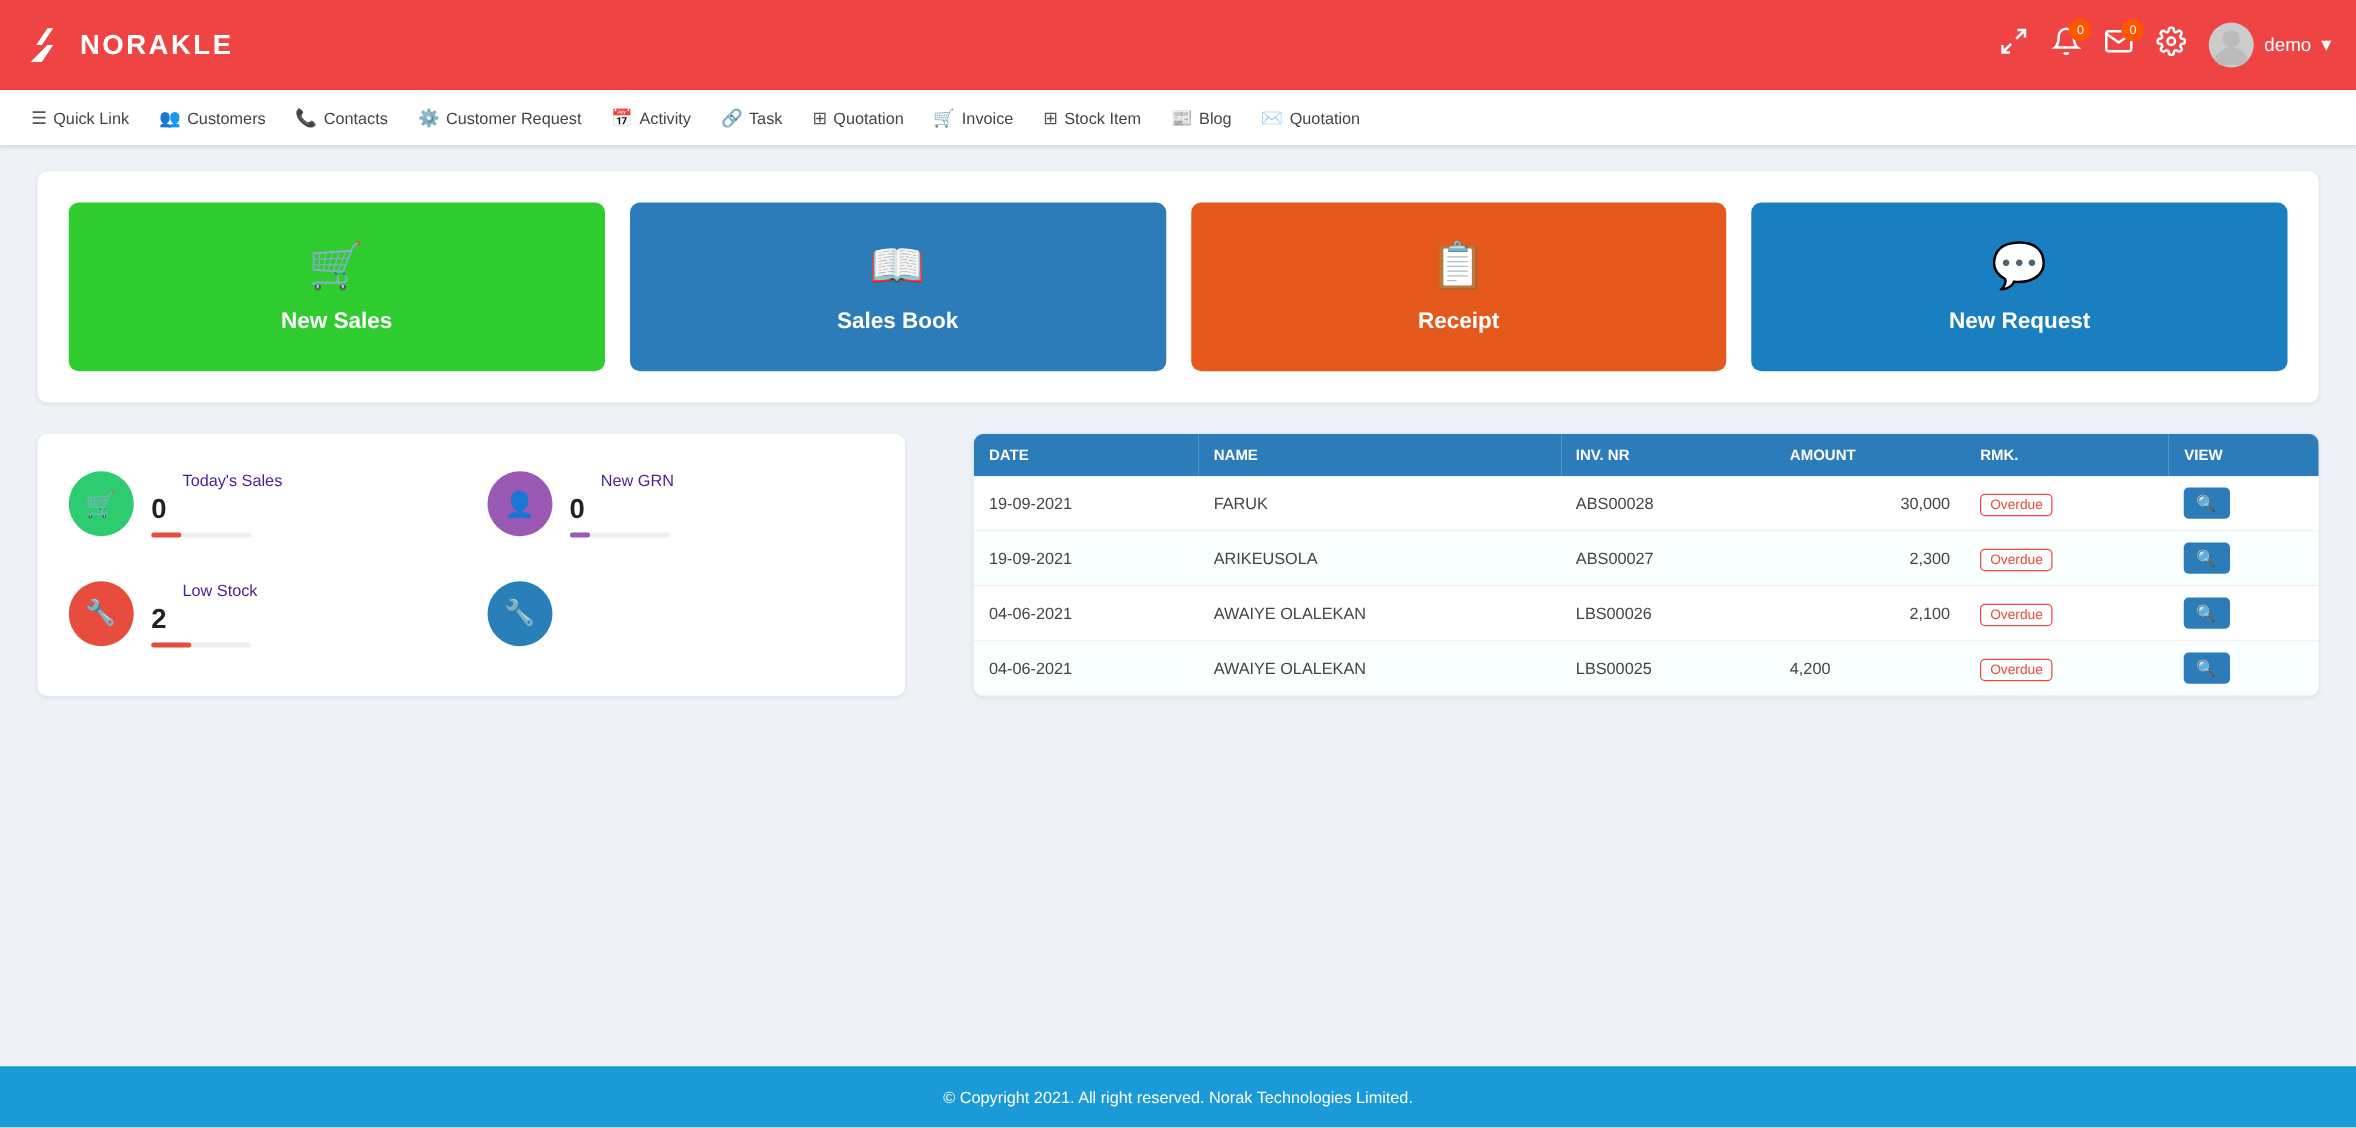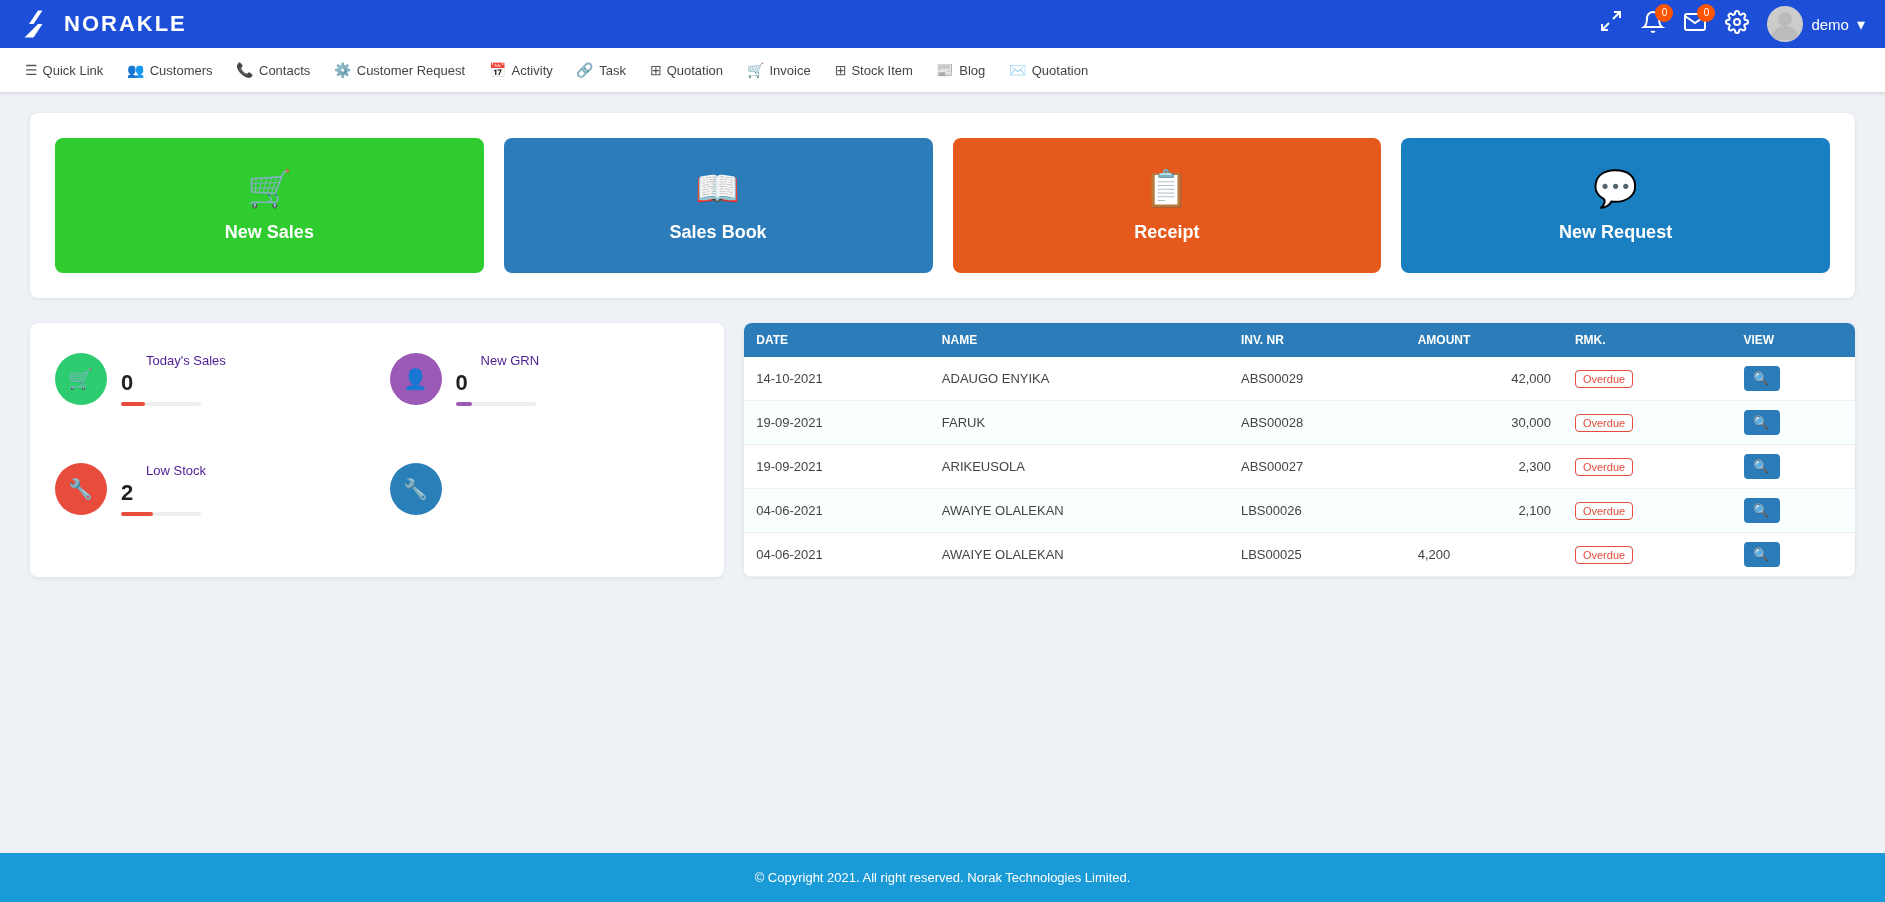--- a/index.html
+++ b/index.html
@@ -1,21 +1,21 @@
 <!DOCTYPE html>
 <html><head>
   <meta charset="utf-8">
   <style>
     * { box-sizing: border-box; margin: 0; padding: 0; }
     body { font-family: Arial, sans-serif; background: #eef2f7; min-height: 100vh; display: flex; flex-direction: column; }
 
     
     .header {
-      background: #1d4ed8;
-      height: 48px;
+      background: #ef4444;
+      height: 72px;
       display: flex;
       align-items: center;
       justify-content: space-between;
       padding: 0 20px;
     }
     .logo {
       display: flex;
       align-items: center;
       gap: 8px;
     }
@@ -176,20 +176,21 @@
     .stat-value { font-size: 22px; font-weight: bold; color: #222; }
     .stat-bar-container { margin-top: 6px; height: 4px; background: #eee; border-radius: 2px; width: 80px; }
     .stat-bar { height: 4px; border-radius: 2px; }
 
     
     .table-panel {
       background: white;
       border-radius: 8px;
       box-shadow: 0 1px 4px rgba(0,0,0,0.08);
       overflow: hidden;
+      margin-left: 35px;
     }
     .data-table {
       width: 100%;
       border-collapse: collapse;
       font-size: 13px;
     }
     .data-table th {
       background: #2b7cb8;
       color: white;
       padding: 10px 12px;
@@ -402,28 +403,20 @@
           <tr>
               <th>DATE</th>
               <th>NAME</th>
               <th>INV. NR</th>
               <th>AMOUNT</th>
               <th>RMK.</th>
               <th>VIEW</th>
             </tr>
         </thead>
         <tbody>
-        <tr>
-    <td>14-10-2021</td>
-    <td>ADAUGO ENYIKA</td>
-    <td>ABS00029</td>
-    <td style="text-align:right;">42,000</td>
-    <td><span class="overdue-badge">Overdue</span></td>
-    <td><button class="view-btn">🔍</button></td>
-  </tr>
             <tr>
     <td>19-09-2021</td>
     <td>FARUK</td>
     <td>ABS00028</td>
     <td style="text-align:right;">30,000</td>
     <td><span class="overdue-badge">Overdue</span></td>
     <td><button class="view-btn">🔍</button></td>
   </tr>
             <tr>
     <td>19-09-2021</td>

